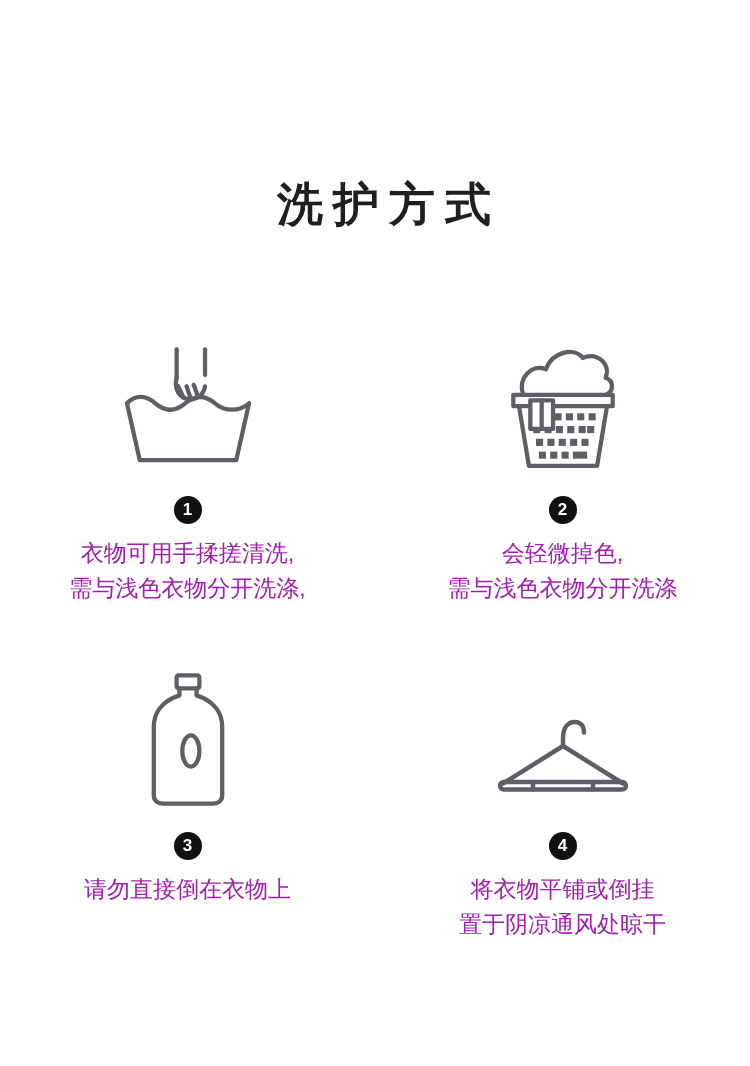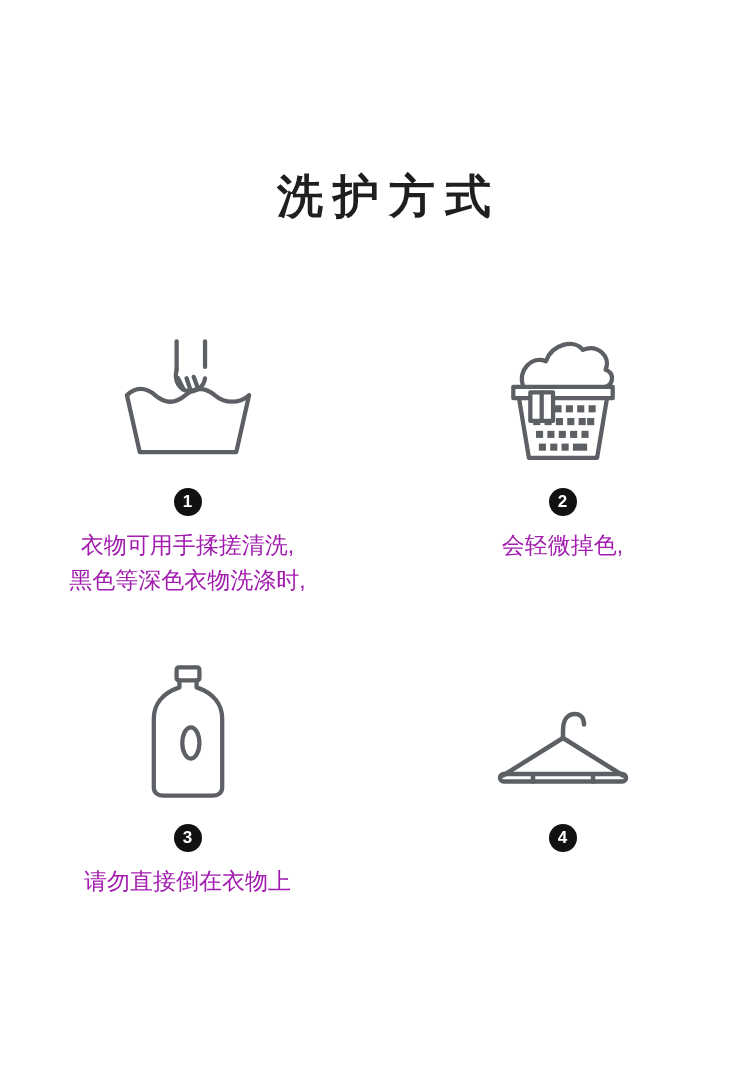--- a/index.html
+++ b/index.html
@@ -12,21 +12,21 @@
     height: 1066px;
     font-family: "Liberation Sans", "DejaVu Sans", sans-serif;
     overflow: hidden;
   }
   .page {
     width: 750px;
     height: 1066px;
     background: #ffffff;
   }
   .title {
-    margin: 0;
+    margin: 8px;
     padding-top: 166px;
     padding-left: 28px; 
     text-align: center;
     font-size: 46px;
     font-weight: 700;
     color: #1f1f1f;
     letter-spacing: 10px;
   }
   .grid {
     display: grid;
@@ -94,21 +94,21 @@
           <path d="M62,8 V26"></path>
           <path d="M42,28 C40,36 44,42 50,43 C56,44 61,40 62,34"></path>
           <path d="M47,42 L43,34"></path>
           <path d="M52,43 L49,34"></path>
           <path d="M57,41 L54,33"></path>
         </svg>
       </div>
       <div class="badge">1</div>
       <div class="lines">
         <div class="line">衣物可用手揉搓清洗,</div>
-        <div class="line">黑色等深色衣物洗涤时,</div>
+        <div class="line">需与浅色衣物分开洗涤,</div>
       </div>
     </div>
 
     <div class="step">
       <div class="icon-box">
         <svg class="icon" width="142" height="142" viewBox="0 0 100 100">
           <polyline points="19,48 26,90 74,90 81,48"></polyline>
           <g fill="#5c5f63" stroke="none">
             <rect x="28" y="53" width="5" height="5"></rect>
               <rect x="36" y="53" width="5" height="5"></rect>
@@ -135,20 +135,21 @@
           </g>
           <rect x="15" y="40" width="70" height="8" fill="#ffffff"></rect>
           <rect x="27" y="44" width="16" height="20" fill="#ffffff"></rect>
           <path d="M35,44 V64"></path>
           <path d="M22,40 C18,28 28,18 38,22 C42,10 58,6 64,14 C74,10 84,18 80,28 C86,30 86,38 80,40 Z" fill="#ffffff"></path>
         </svg>
       </div>
       <div class="badge">2</div>
       <div class="lines">
         <div class="line">会轻微掉色,</div>
+        <div class="line">需与浅色衣物分开洗涤</div>
       </div>
     </div>
 
     <div class="step">
       <div class="icon-box">
         <svg class="icon" width="114" height="150" viewBox="0 0 80 100">
           <rect x="32" y="4" width="16" height="9" rx="1.5"></rect>
           <path d="M34,13 v5 C22,22 16,30 16,40 V88 C16,92 19,94 23,94 H57 C61,94 64,92 64,88 V40 C64,30 58,22 46,18 V13"></path>
           <ellipse cx="42" cy="57" rx="6" ry="11"></ellipse>
         </svg>
@@ -164,16 +165,20 @@
         <svg class="icon" width="150" height="92" viewBox="0 0 100 60" style="margin-bottom:18px;">
           <path d="M50,26 V21 C50,14 53,10 58,10 C62,10 64,13 64,17"></path>
           <path d="M50,26 L10,51"></path>
           <path d="M50,26 L90,51"></path>
           <rect x="8" y="50" width="84" height="5" rx="2.5"></rect>
           <path d="M30,50 V55"></path>
           <path d="M70,50 V55"></path>
         </svg>
       </div>
       <div class="badge">4</div>
+      <div class="lines">
+        <div class="line">将衣物平铺或倒挂</div>
+        <div class="line">置于阴凉通风处晾干</div>
+      </div>
     </div>
 
   </div>
 </div>
 
 </body></html>

